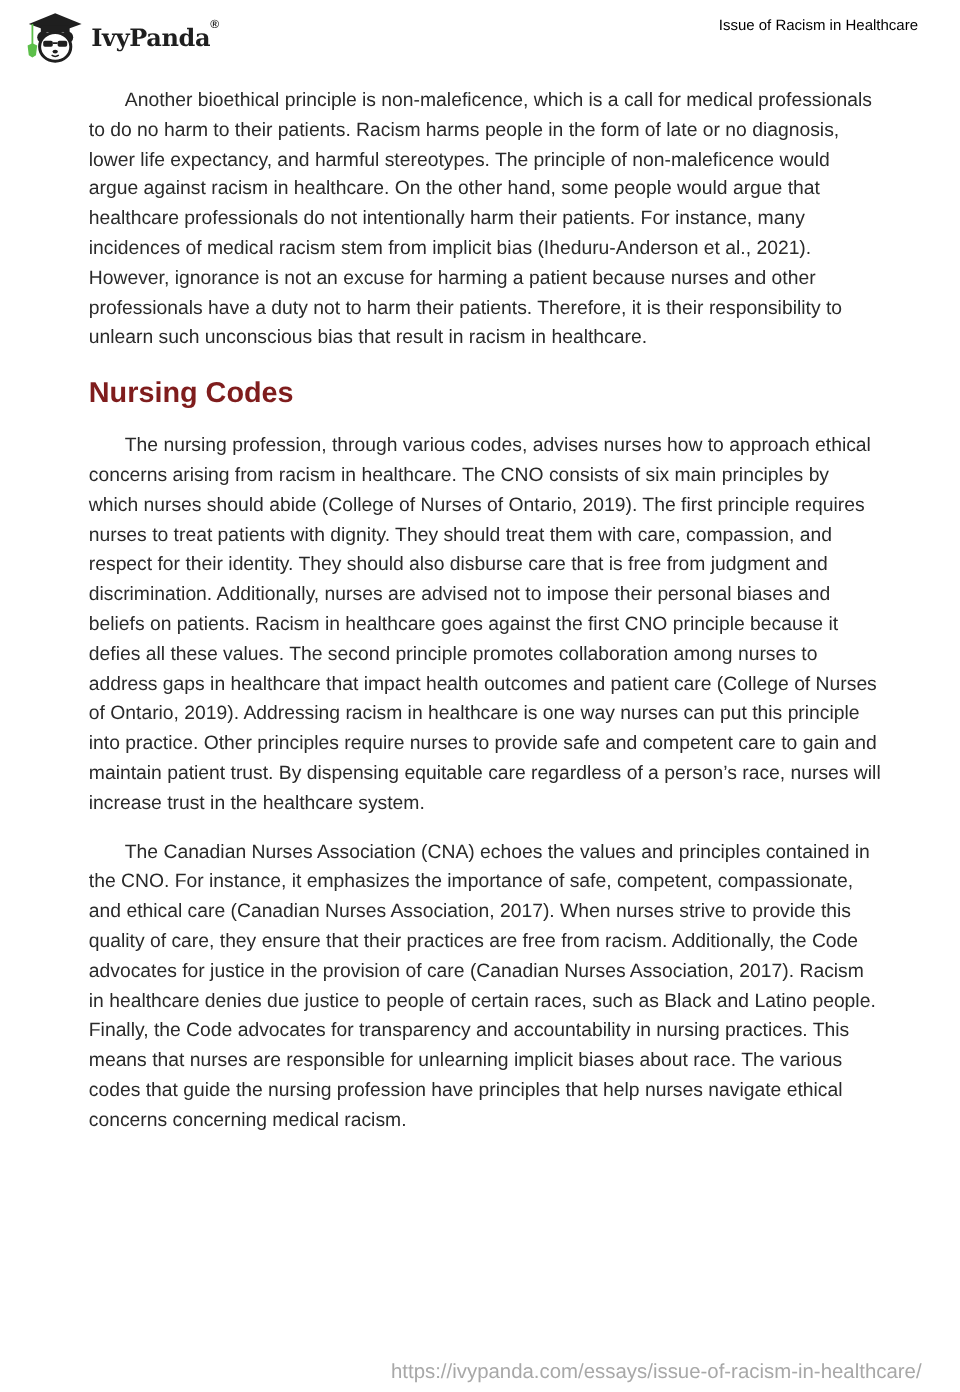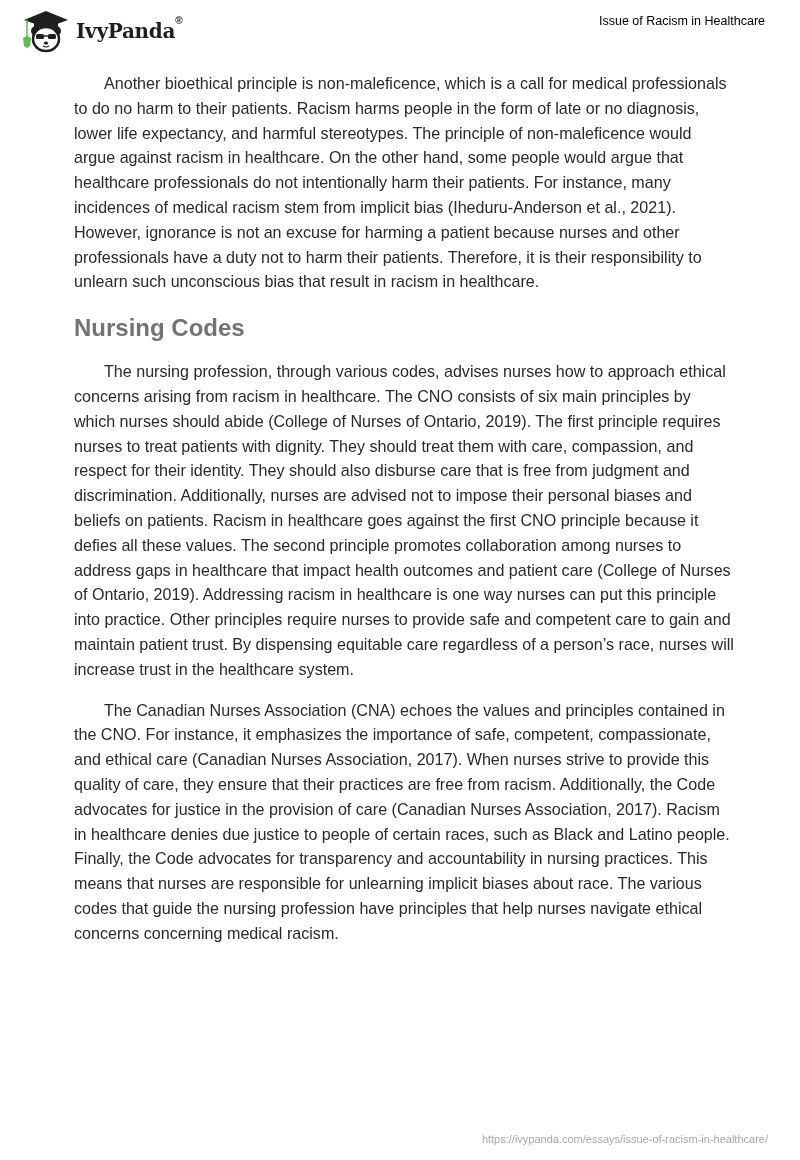--- a/index.html
+++ b/index.html
@@ -77,29 +77,29 @@
     .content p + p,
     .content h2 + p {
       margin-top: 16px;
     }
     .content p.first {
       margin-bottom: 16px;
     }
     .content h2 {
       font-size: 24px;
       font-weight: bold;
-      color: #737373;
+      color: #7f1d1d;
       margin: 19px 0 0 0;
       line-height: 30px;
     }
     .footer-url {
       position: absolute;
       right: 32px;
       top: 1133px;
-      font-size: 11px;
+      font-size: 17px;
       color: #a8a8a8;
     }
   </style>
 </head>
 <body>
 
 <div class="header">
   <div class="logo">
     <svg class="logo-icon" viewBox="0 0 56 50">
 

